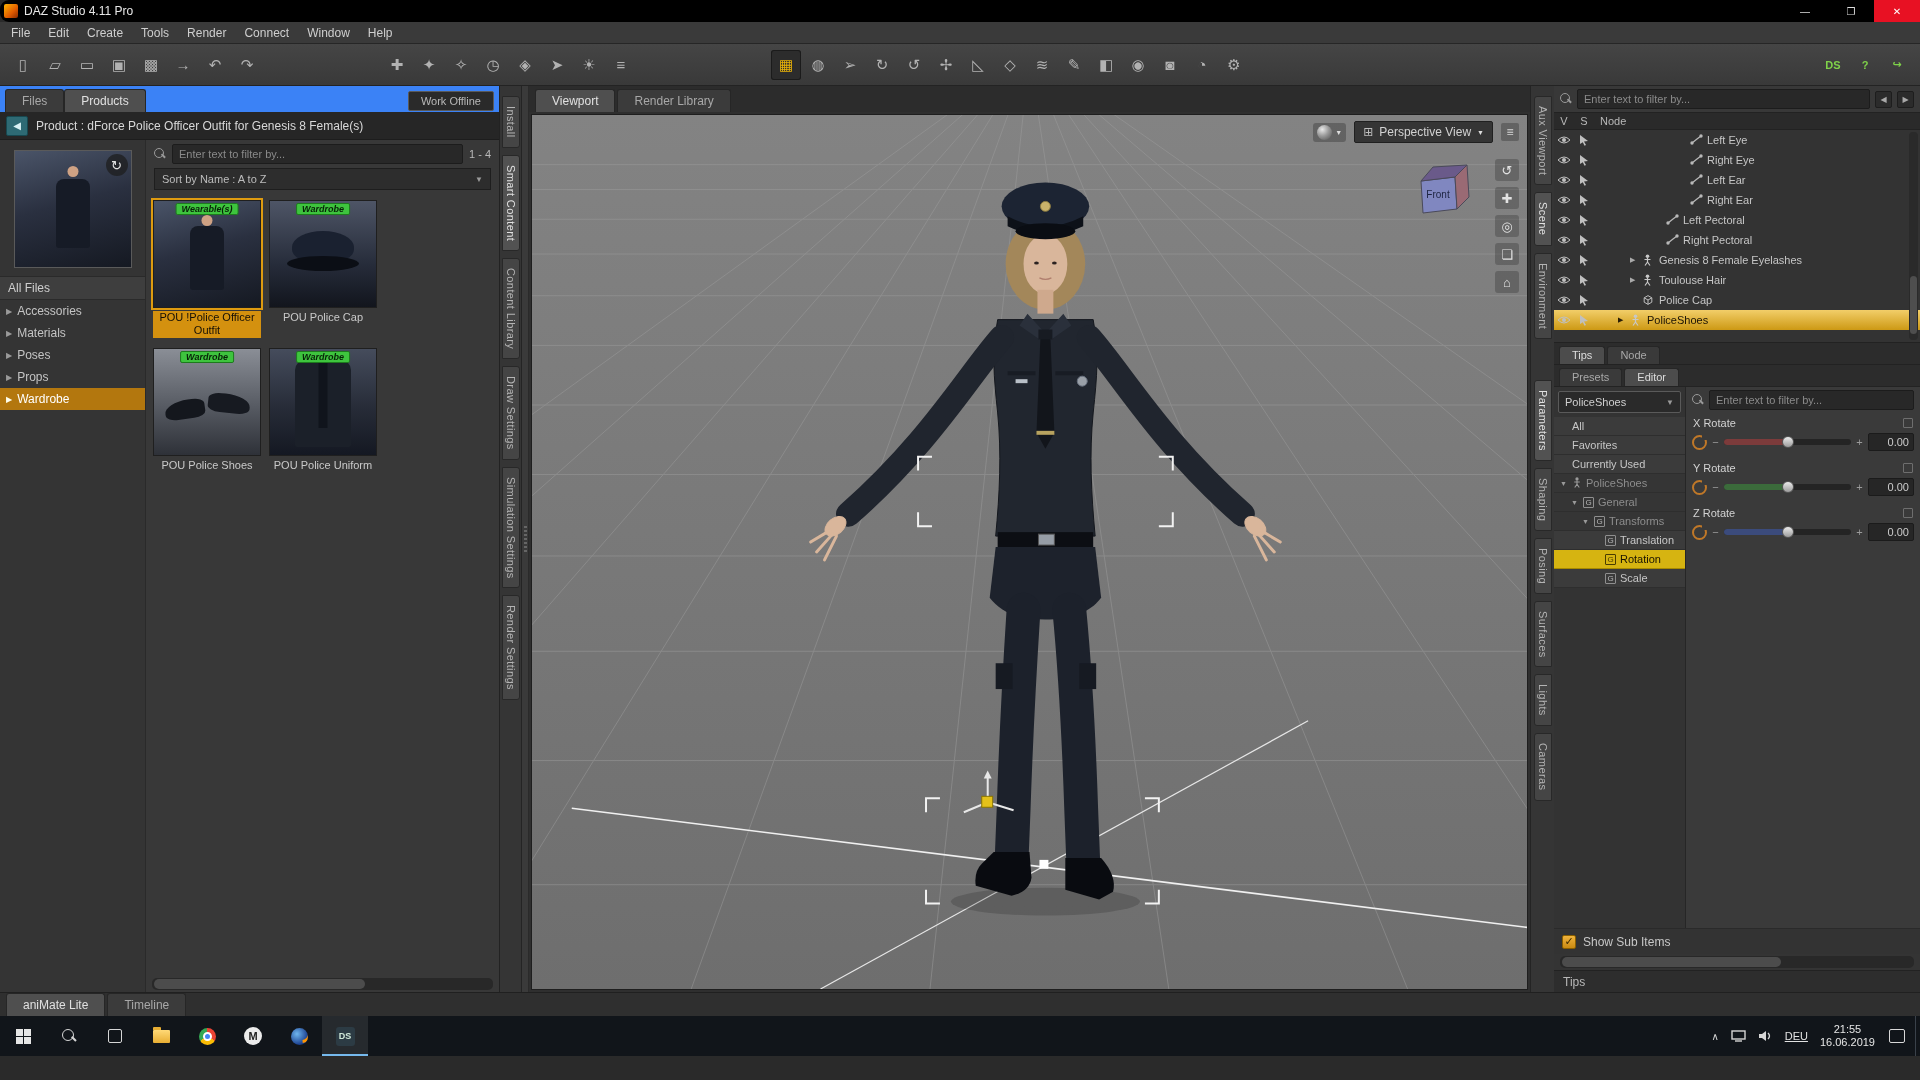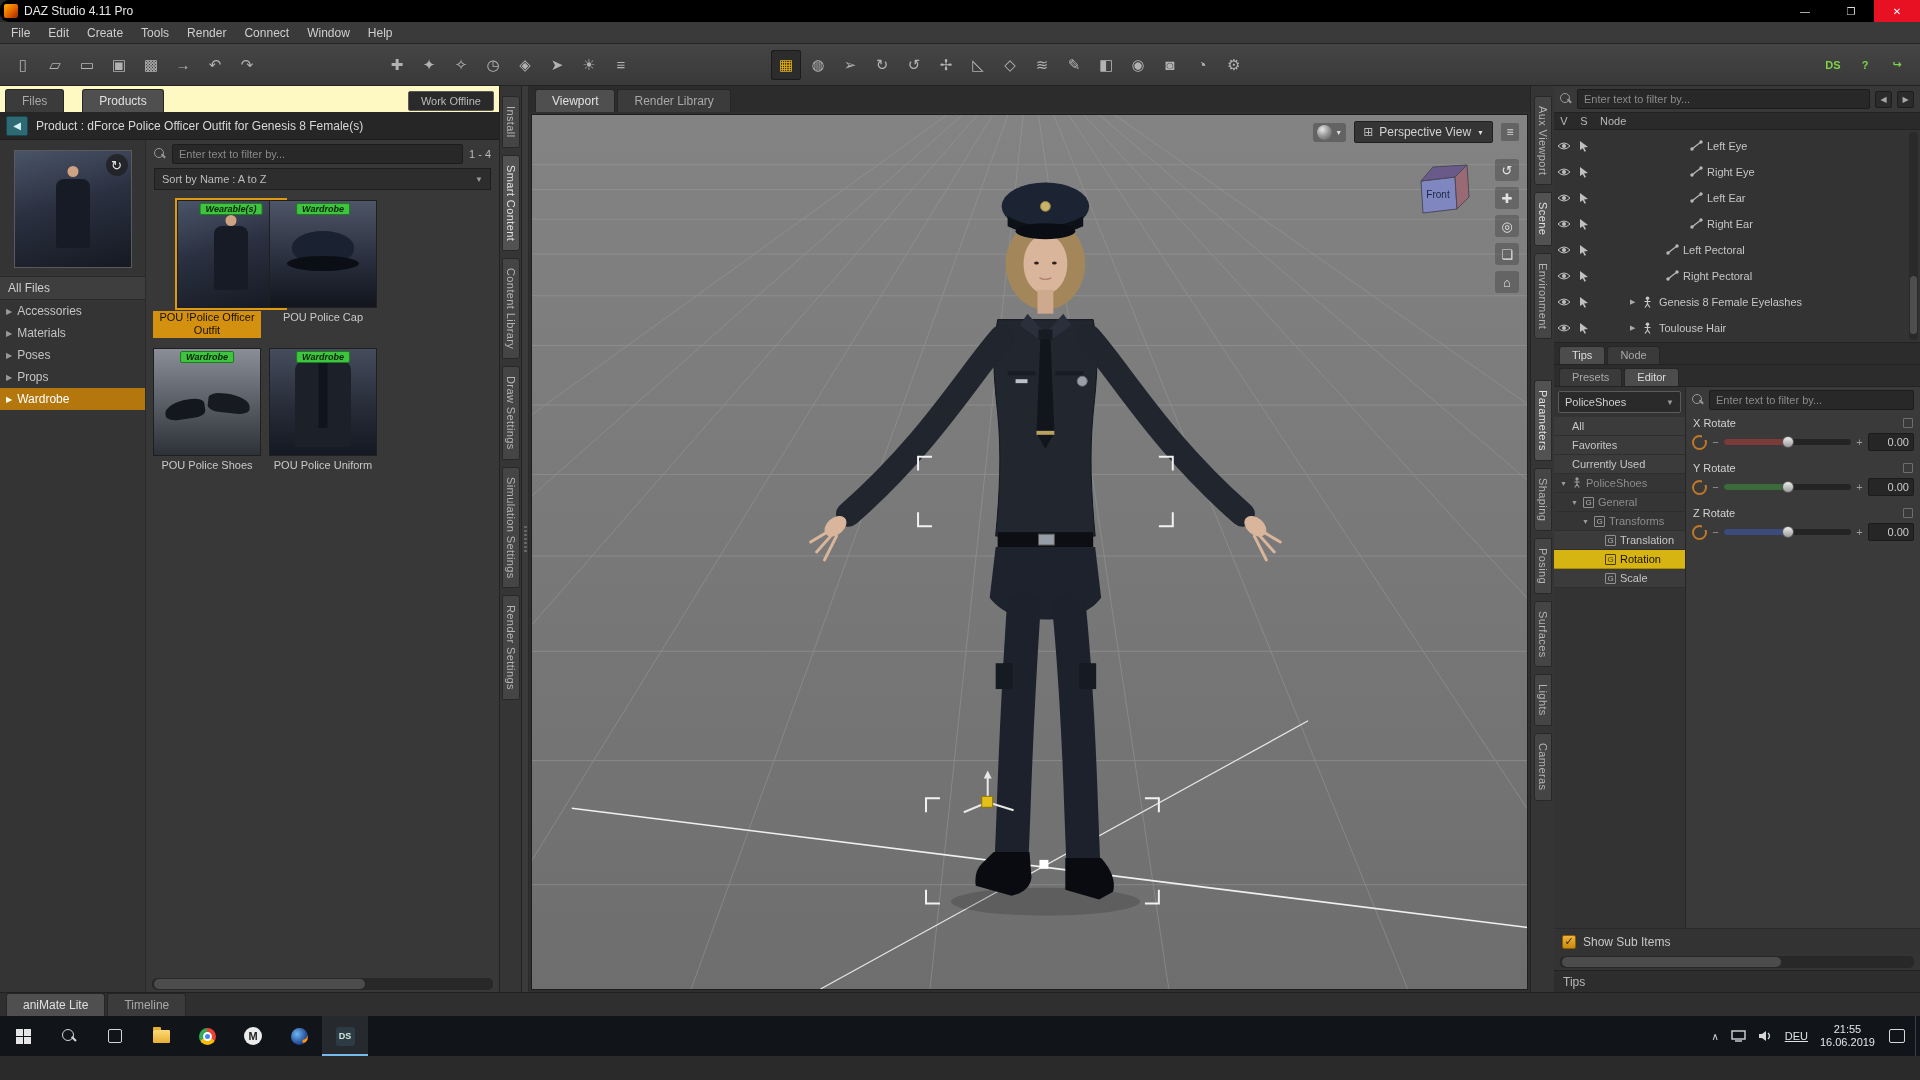--- a/index.html
+++ b/index.html
@@ -36,22 +36,22 @@
     color:#b2b2b2; font-size:15px; border-radius:3px; }
   .tool-btn.active { background:#2c2c2c; color:#eab308; box-shadow:inset 0 0 0 1px #1b1b1b; }
   .tool-btn.ds-store { color:#7fd24a; font-weight:bold; font-size:11px; }
 
   
   .main { flex:none; height:906px; display:flex; background:#303030; min-height:0; }
 
   
   .left-panel { width:500px; flex:none; background:#343434; border-right:1px solid #222;
     display:flex; flex-direction:column; }
-  .lp-tabs { height:26px; flex:none; background:#fef9c3; display:flex; align-items:flex-end;
-    padding:3px 5px 0; gap:18px; }
+  .lp-tabs { height:26px; flex:none; background:#3b82f6; display:flex; align-items:flex-end;
+    padding:3px 5px 0; gap:0; }
   .ptab { padding:4px 16px 4px; background:#3b3b3b; color:#a8a8a8; font-size:12px;
     border:1px solid #262626; border-bottom:none; border-radius:3px 3px 0 0; }
   .ptab.active { background:#4f4f4f; color:#e0e0e0; }
   .work-offline { margin-left:auto; align-self:center; background:#2a2a2a; color:#b8b8b8;
     border:1px solid #5a5a5a; padding:3px 12px; font-size:11px; border-radius:2px; }
   .breadcrumb-bar { height:28px; flex:none; background:#262626; border-bottom:1px solid #1d1d1d;
     display:flex; align-items:center; gap:8px; padding:0 6px; }
   .back-btn { width:22px; height:20px; background:#2e6a74; border:1px solid #174850;
     color:#d8f2f6; display:flex; align-items:center; justify-content:center; font-size:10px; border-radius:2px; }
   .back-btn::before { content:"◀"; }
@@ -85,21 +85,21 @@
   .search-box input::placeholder { color:#8a8a8a; }
   .range-label { color:#b8b8b8; font-size:11px; flex:none; }
   .sort-row { height:22px; flex:none; margin:0 8px 6px; background:#2d2d2d; border:1px solid #1e1e1e;
     display:flex; align-items:center; padding:0 7px; color:#bcbcbc; font-size:11px; }
   .dd-arrow { margin-left:auto; font-size:8px; color:#9a9a9a; }
   .dd-arrow::before { content:"▼"; }
   .product-grid { flex:1; display:flex; flex-wrap:wrap; gap:10px 8px; padding:4px 7px; overflow:hidden;
     align-content:flex-start; }
   .tile { width:108px; flex:none; }
   .tile-thumb { width:108px; height:108px; position:relative; border:1px solid #1f1f1f; }
-  .tile.selected .tile-thumb { outline:2px solid #de9b10;margin-left:24px; }
+  .tile.selected .tile-thumb { outline:2px solid #de9b10; }
   .tile-badge { position:absolute; top:2px; left:50%; transform:translateX(-50%); z-index:2;
     background:#3ec43e; border:1px solid #1d7a1d; border-radius:2px; color:#072207;
     font-size:9px; font-style:italic; font-weight:bold; padding:0 5px; white-space:nowrap; }
   .tile-name { margin-top:3px; text-align:center; font-size:11px; line-height:1.2; color:#c9c9c9; min-height:27px; }
   .tile.selected .tile-name { background:#d4910f; color:#161006; }
 
   .thumb-officer { background:linear-gradient(165deg,#4a5468 0%,#2a3040 45%,#151922 100%); }
   .thumb-officer::before { content:""; position:absolute; left:50%; top:13%; width:11px; height:11px;
     border-radius:50%; background:#cfa284; transform:translateX(-50%); z-index:1; }
   .thumb-officer::after { content:""; position:absolute; left:50%; top:24%; width:34px; height:60%;
@@ -166,21 +166,21 @@
   .scene-filter-row { height:26px; flex:none; display:flex; align-items:center; gap:5px;
     padding:3px 6px; background:#383838; }
   .nav-btn { width:17px; height:17px; flex:none; background:#2b2b2b; border:1px solid #1d1d1d;
     color:#a8a8a8; font-size:8px; display:flex; align-items:center; justify-content:center; border-radius:2px; }
   .nav-btn.prev::before { content:"◀"; } .nav-btn.next::before { content:"▶"; }
   .scene-header { height:18px; flex:none; display:flex; align-items:center; background:#2a2a2a;
     border-top:1px solid #222; border-bottom:1px solid #222; color:#b8b8b8; font-size:11px; }
   .col-v,.col-s { width:20px; text-align:center; flex:none; }
   .col-node { padding-left:6px; }
   .scene-tree { height:212px; flex:none; position:relative; background:#333333; overflow:hidden; }
-  .scene-row { height:20px; display:flex; align-items:center; font-size:11px; color:#c6c6c6;margin-top:6px; }
+  .scene-row { height:20px; display:flex; align-items:center; font-size:11px; color:#c6c6c6; }
   .scene-row.selected { background:linear-gradient(#f2ce69,#cd9914); color:#1b1305; }
   .cell-v,.cell-s { width:20px; flex:none; display:flex; align-items:center; justify-content:center; }
   .row-main { display:flex; align-items:center; gap:3px; padding-left:calc(var(--indent,0)*12px); min-width:0; }
   .exp-arrow { width:9px; font-size:7px; color:#aaa; visibility:hidden; flex:none; }
   .exp-arrow::before { content:"▶"; }
   .scene-row.expandable .exp-arrow { visibility:visible; }
   .scene-row.selected .exp-arrow { color:#2a1e06; }
   .node-icon { width:14px; height:12px; flex:none; position:relative; }
   .node-icon svg { display:none; position:absolute; left:0; top:0; }
   .icon-bone .ic-bone, .icon-figure .ic-figure, .icon-prop .ic-prop { display:block; }

